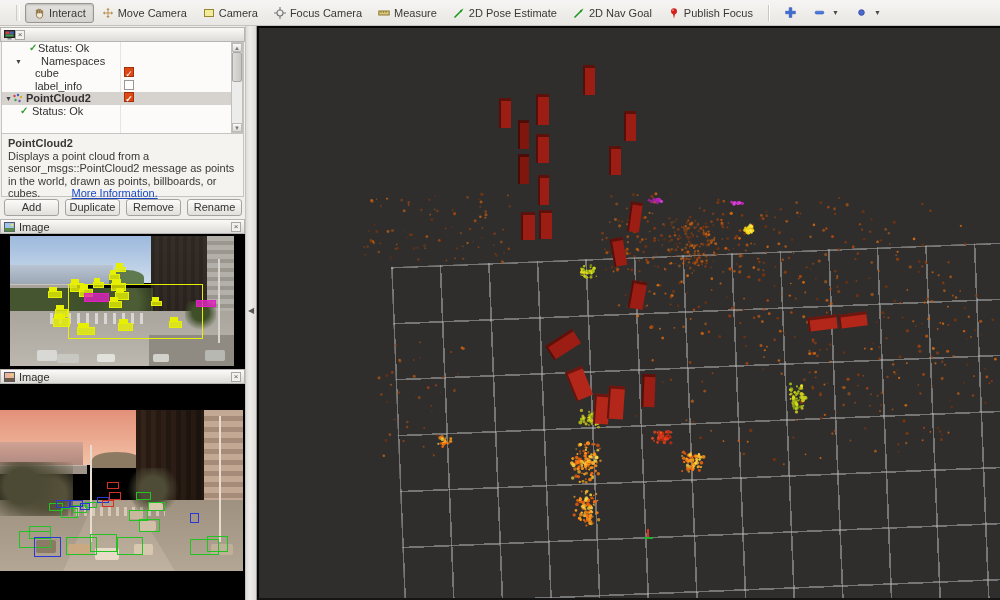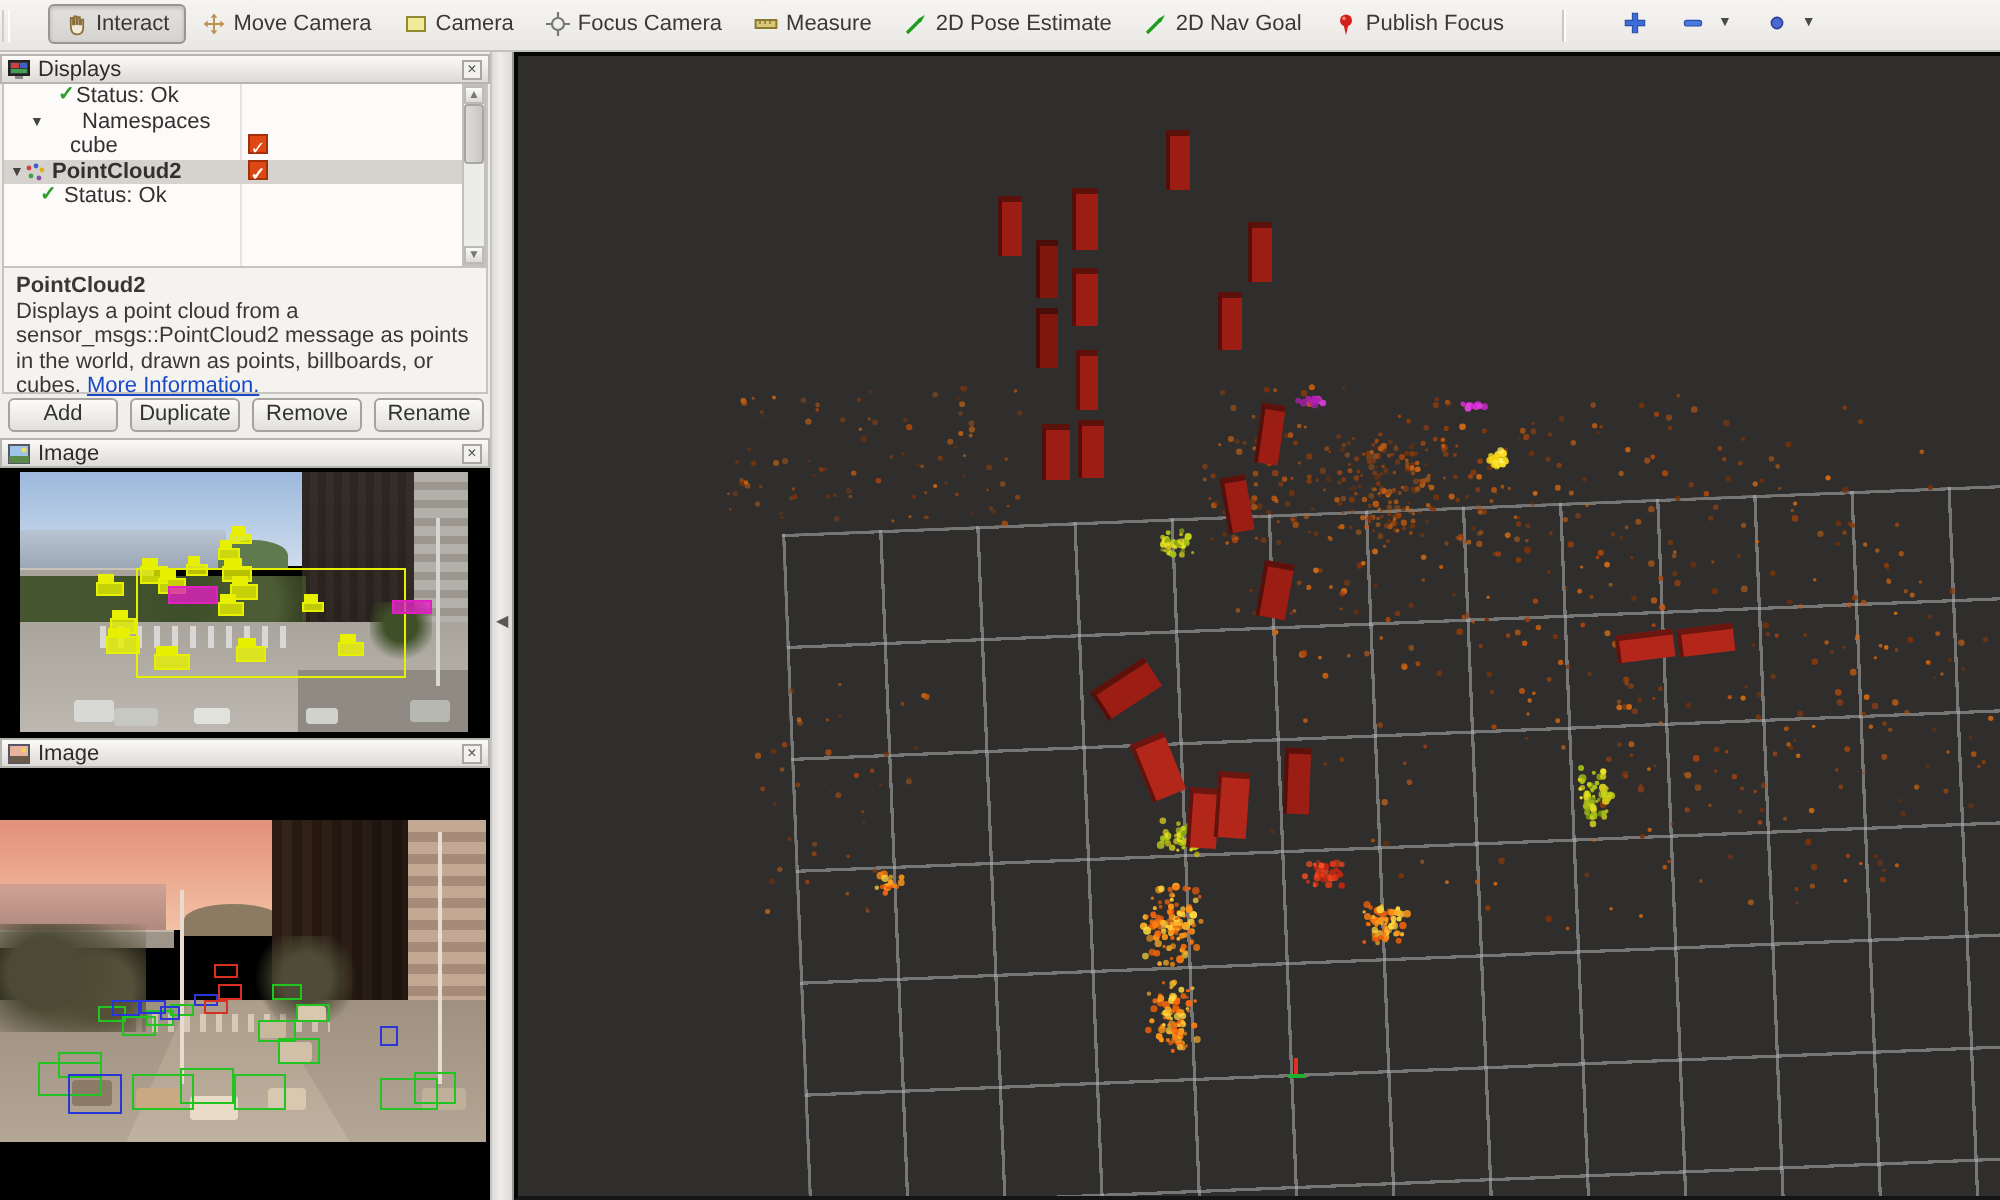--- a/index.html
+++ b/index.html
@@ -2,21 +2,21 @@
 <html><head>
 <meta charset="utf-8">
 <style>
   * { box-sizing: border-box; margin: 0; padding: 0; }
   html,body { width:1000px; height:600px; overflow:hidden; background:#f1efec;
               font-family:"Liberation Sans", sans-serif; }
 
   
   #toolbar { position:absolute; left:0; top:0; width:1000px; height:26px;
     background:linear-gradient(#f7f5f3,#e9e7e3); border-bottom:1px solid #c3c1bd;
-    display:flex; align-items:center; padding-left:1px;gap:14px; }
+    display:flex; align-items:center; padding-left:16px; }
   .tb-handle { width:4px; height:16px; margin-right:5px;
     border-left:1px solid #cfcdc9; border-right:1px solid #fff; }
   .tool-btn { display:inline-flex; align-items:center; gap:4px; height:20px;
     padding:0 7px; font-size:11px; color:#3a3834; border:1px solid transparent;
     border-radius:3px; white-space:nowrap; cursor:default; }
   .tool-btn.active { border:1px solid #999690;
     background:linear-gradient(#e3e1dd,#d6d4d0); box-shadow:inset 0 1px 2px rgba(0,0,0,.18); }
   .tb-sep { width:1px; height:16px; background:#c9c7c3; margin:0 7px;
     box-shadow:1px 0 0 #fff; }
   .tool-btn svg { display:block; }
@@ -49,21 +49,21 @@
     background:#ececea; border:1px solid #c2c0bc; font-size:6px; color:#777; }
   #scrollv .sarr { position:absolute; left:0; width:10px; height:9px; text-align:center;
     line-height:9px; background:linear-gradient(#fafaf8,#dcdad6); border:1px solid #bdbbb7; }
   #scrollv .sthumb { position:absolute; left:0; top:9px; width:10px; height:30px;
     background:linear-gradient(90deg,#dedcd8,#c9c7c3); border:1px solid #a8a6a2; border-radius:2px; }
 
   #descbox { position:absolute; left:1px; top:133px; width:243px; height:64px;
     background:#f4f3f0; border:1px solid #c6c4c0; padding:3px 6px;
     font-size:11px; color:#3a3836; line-height:12.5px; }
   #descbox .dtitle { font-weight:bold; }
-  #descbox a { color:#1a49c8; text-decoration:underline; }
+  #descbox a { color:#1a49c8; text-decoration:underline;margin-left:28px; }
 
   #dispbuttons { position:absolute; left:2px; top:199px; width:242px; height:18px;
     display:flex; gap:6px; padding:0 2px; }
   .pbtn { flex:1; height:17px; font-size:11px; color:#333; text-align:center;
     line-height:15px; background:linear-gradient(#fcfbf9,#e2e0dc);
     border:1px solid #a5a3a0; border-radius:3px; }
 
   
   .imgblack { position:absolute; left:0; width:245px; background:#000; }
   .photo { position:absolute; overflow:hidden; }
@@ -242,38 +242,41 @@
 </div>
 
 <div class="titlebar" style="top:27px;">
   <svg width="11" height="10" viewBox="0 0 11 10">
     <rect x="0.5" y="0.5" width="10" height="7" fill="#3a3a3a" stroke="#222"></rect>
     <rect x="1.5" y="1.5" width="4" height="2.5" fill="#d04040"></rect>
     <rect x="6" y="1.5" width="3.5" height="2.5" fill="#4060c8"></rect>
     <rect x="1.5" y="4.5" width="8" height="2" fill="#40a050"></rect>
     <rect x="3.5" y="8" width="4" height="1.5" fill="#888"></rect>
   </svg>
-  <span class="t-label">Displays</span>
   <span class="closebox">×</span>
 </div>
 
 <div id="tree">
   <div class="colsep"></div>
   <div id="treerows">
       <div class="trow">
         <span class="tcheck" style="left:27px">✓</span>
         <span style="left:36px">Status: Ok</span>
       </div>
       <div class="trow">
         <span class="texp" style="left:13px">▼</span>
         <span style="left:39px">Namespaces</span>
       </div>
       <div class="trow">
         <span style="left:33px">cube</span>
         <span class="cbox on">✓</span>
+      </div>
+      <div class="trow">
+        <span style="left:33px">label_info</span>
+        <span class="cbox"></span>
       </div>
       <div class="trow sel">
         <span class="texp" style="left:3px">▼</span>
         <span style="left:10px">
           <svg width="11" height="11" viewBox="0 0 11 11" style="position:absolute;top:1px;">
             <circle cx="2.5" cy="3" r="1.2" fill="#d04040"></circle>
             <circle cx="6" cy="2" r="1.2" fill="#4060c8"></circle>
             <circle cx="9" cy="4" r="1.2" fill="#e0b020"></circle>
             <circle cx="3.5" cy="7" r="1.2" fill="#40a050"></circle>
             <circle cx="7.5" cy="8" r="1.2" fill="#8050b0"></circle>

